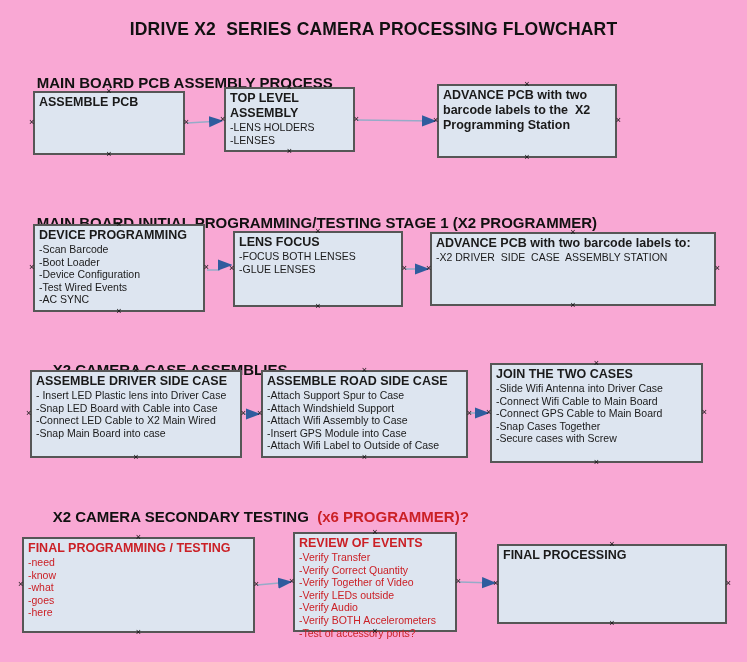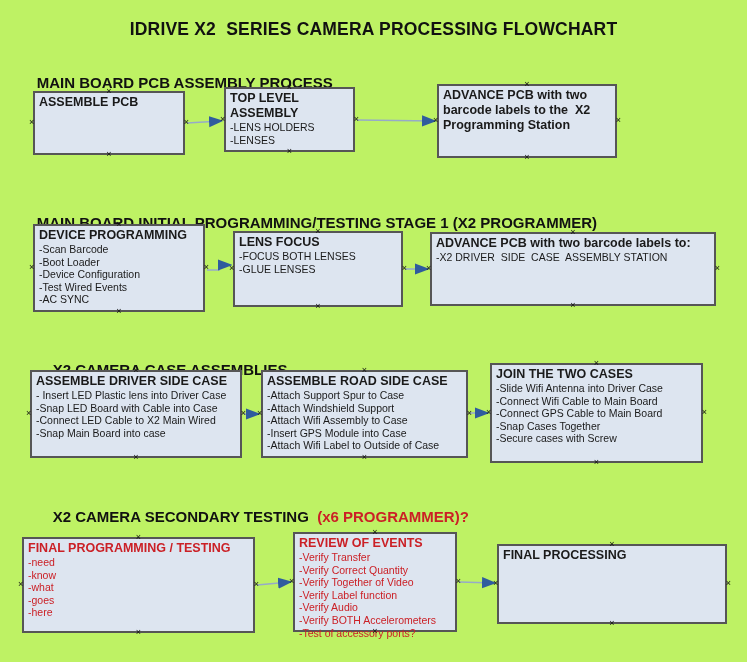--- a/index.html
+++ b/index.html
@@ -1,17 +1,17 @@
 <!DOCTYPE html>
 <html style="--red: #cb2026; --boxfill: #dde5f0; --boxborder: #565656; --line: #96abc8; --head: #2f5c9e;"><head>
 <meta charset="utf-8">
 <style>
   html,body{margin:0;padding:0;background:#ffffff;}
   body{font-family:"Liberation Sans", sans-serif; -webkit-font-smoothing:antialiased;}
-  .canvas{position:relative;width:747px;height:662px;background:#bef264;overflow:hidden;}
+  .canvas{position:relative;width:747px;height:662px;background:#f9a8d4;overflow:hidden;}
 
   .fc-title{position:absolute;top:19px;left:0;width:100%;text-align:center;
     font-size:17.5px;font-weight:bold;color:#111;white-space:pre;letter-spacing:.2px;}
 
   .sec-head{position:absolute;font-size:15px;font-weight:bold;color:#111;white-space:pre;}
   .sec-head .red-part{color:var(--red,#cb2026);}
 
   .fc-box{position:absolute;background:var(--boxfill,#dde5f0);
     border:2px solid var(--boxborder,#565656);
     box-sizing:border-box;padding:2px 4px 2px 4px;color:#1a1a1a;overflow:visible;}
@@ -182,21 +182,21 @@
       <span class="hdl hdl-b">×</span>
       <span class="hdl hdl-l">×</span>
       <span class="hdl hdl-r">×</span>
     </div>
   <div class="fc-box red" style="left:293px;top:532px;width:164px;height:100px;">
     <div class="bx-title">REVIEW OF EVENTS</div>
     <div class="fc-items">
         <div class="fc-item">-Verify Transfer</div>
         <div class="fc-item">-Verify Correct Quantity</div>
         <div class="fc-item">-Verify Together of Video</div>
-        <div class="fc-item">-Verify Label function</div>
+        <div class="fc-item">-Verify LEDs outside</div>
         <div class="fc-item">-Verify Audio</div>
         <div class="fc-item">-Verify BOTH Accelerometers</div>
         <div class="fc-item">-Test of accessory ports?</div>
       </div>
   <span class="hdl hdl-t">×</span>
       <span class="hdl hdl-b">×</span>
       <span class="hdl hdl-l">×</span>
       <span class="hdl hdl-r">×</span>
     </div>
   <div class="fc-box" style="left:497px;top:544px;width:230px;height:80px;">

